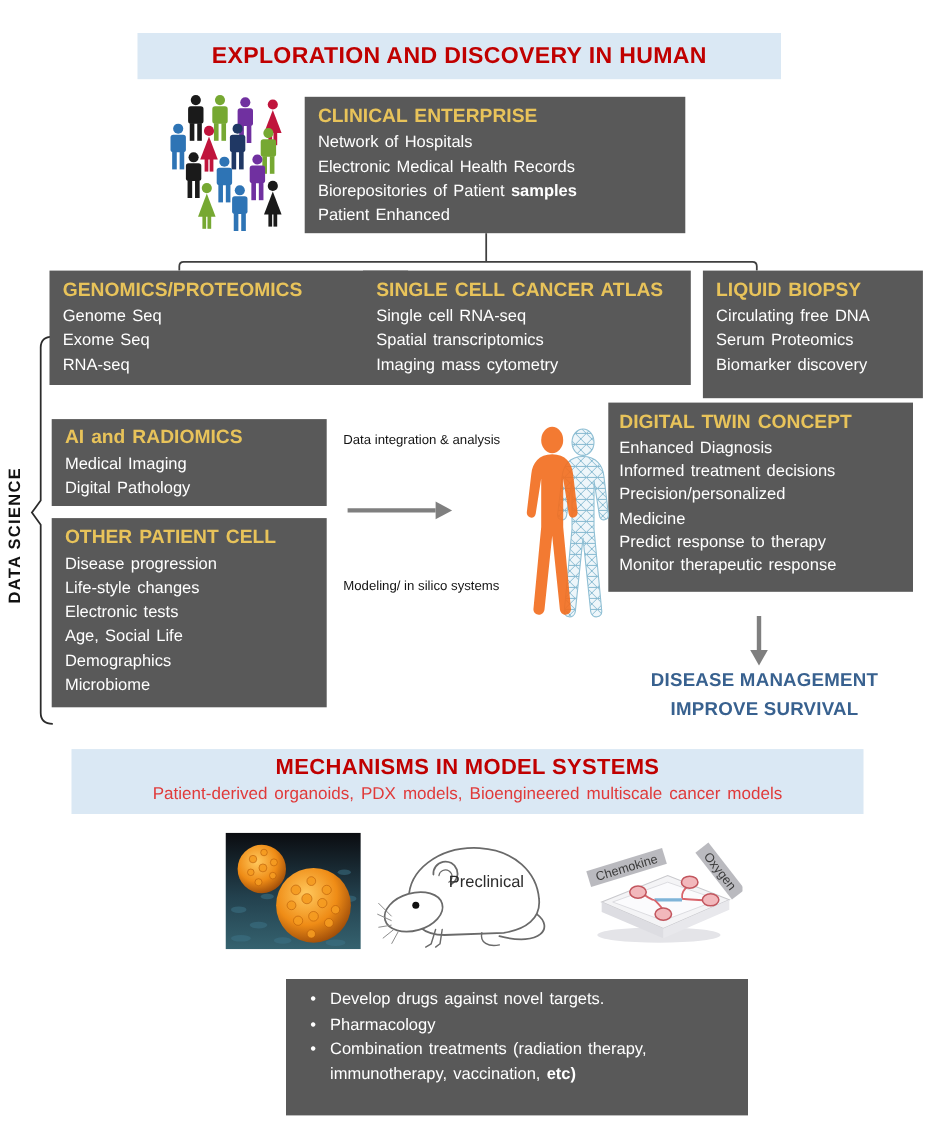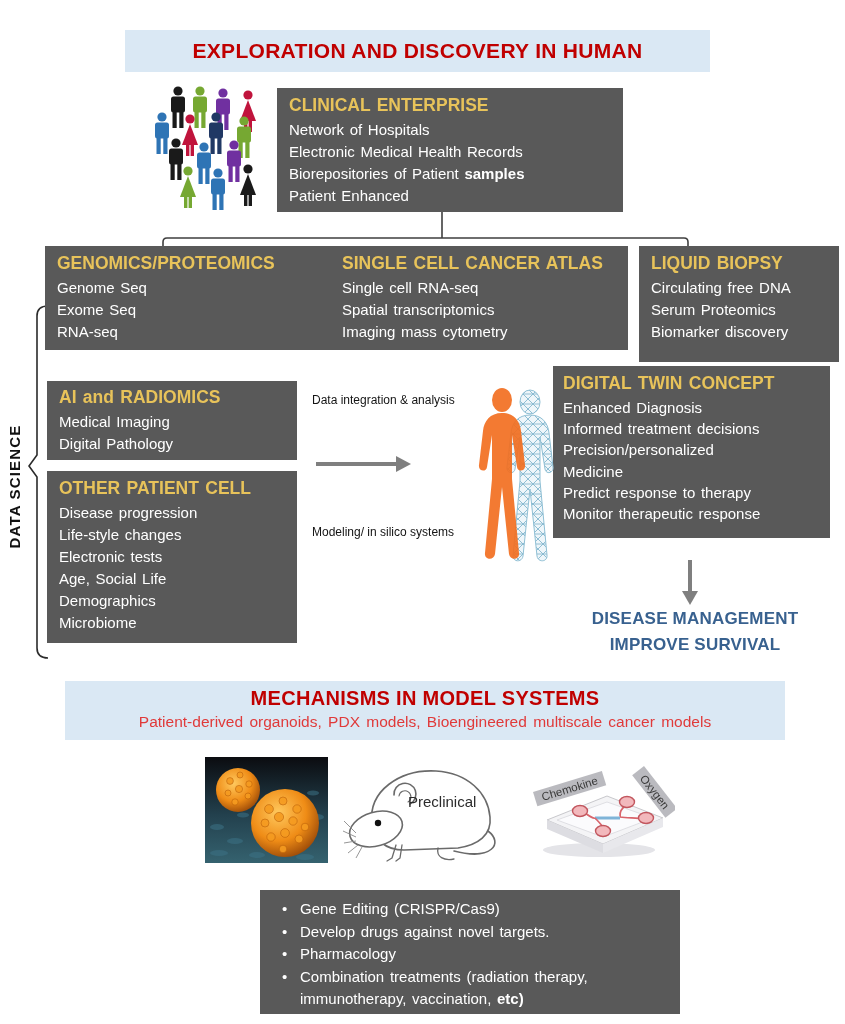--- a/index.html
+++ b/index.html
@@ -258,19 +258,18 @@
       <rect width="72" height="15" fill="#b3b3b8" opacity="0.9"></rect>
       <text x="36" y="11.5" text-anchor="middle" font-size="11.5" fill="#3a3a3a">Chemokine</text>
     </g>
     <g transform="translate(119,8) rotate(52)">
       <rect width="54" height="15" fill="#b3b3b8" opacity="0.9"></rect>
       <text x="27" y="11.5" text-anchor="middle" font-size="11.5" fill="#3a3a3a">Oxygen</text>
     </g>
   </svg>
 
   <div class="abs panel" style="left:260px;top:890px;width:420px;height:124px;padding:8px 14px;line-height:1.5;">
-    <div class="bullet"><span>Gene Editing (CRISPR/Cas9)</span><span class="bb"></span></div>
     <div class="bullet"><span>Develop drugs against novel targets.</span><span class="bb"></span></div>
     <div class="bullet"><span>Pharmacology</span><span class="bb"></span></div>
     <div class="bullet"><span>Combination treatments (radiation therapy, immunotherapy, vaccination, </span><span class="bb">etc)</span></div>
   </div>
 
 </div>
 
 </body></html>

